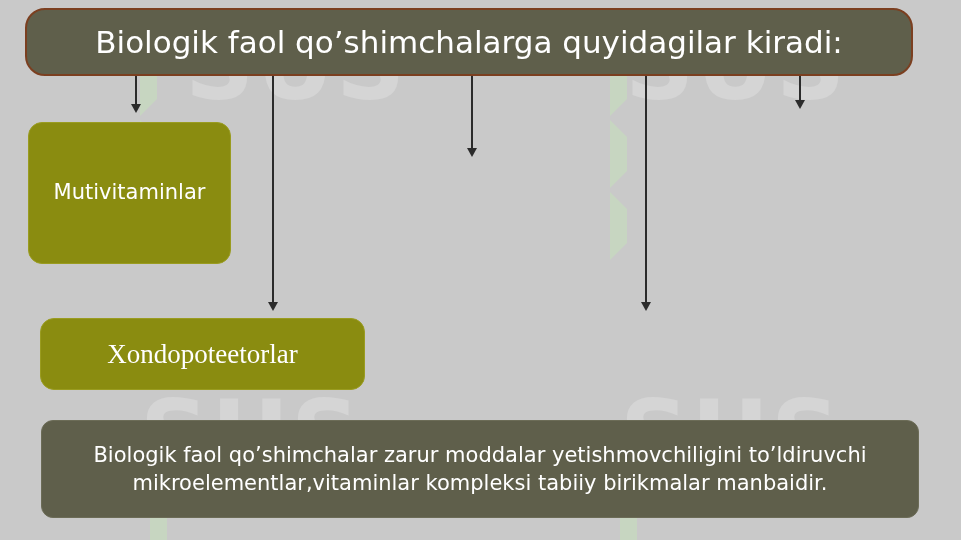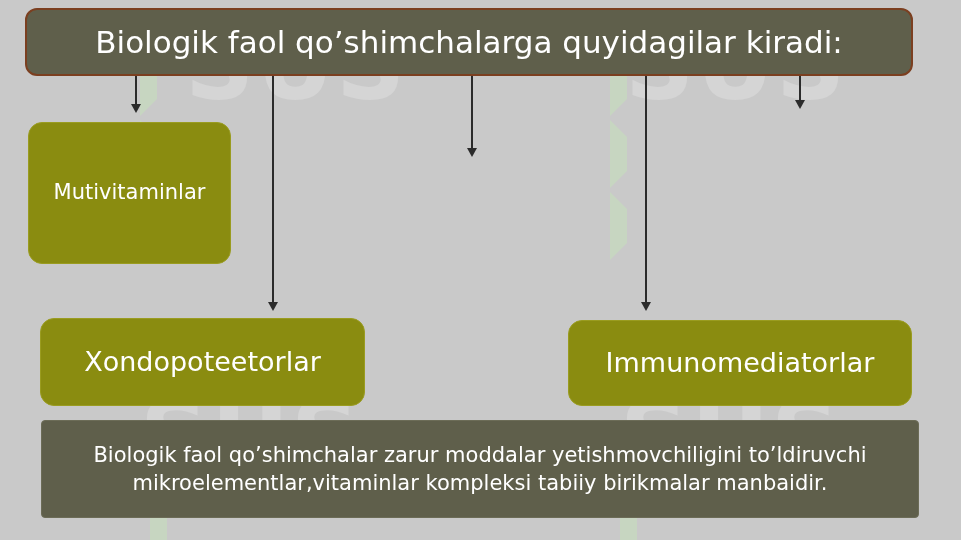--- a/index.html
+++ b/index.html
@@ -67,21 +67,21 @@
     border: 1px solid #6c6c57;
   }
 
   
   #title-box {
     left: 25px;
     top: 8px;
     width: 888px;
     height: 68px;
     font-size: 31px;
-    border-radius: 12px;
+    border-radius: 20px;
     padding: 0 14px;
   }
 
   
   #node-multivitamin {
     left: 28px;
     top: 122px;
     width: 203px;
     height: 142px;
     font-size: 21px;
@@ -97,40 +97,41 @@
     left: 687px;
     top: 118px;
     width: 226px;
     height: 144px;
     font-size: 26px;
   }
   #node-xondo {
     left: 40px;
     top: 318px;
     width: 325px;
-    height: 88px;
+    height: 72px;
     font-size: 27px;
+    font-family: Liberation Serif, serif;
   }
   #node-immuno {
     left: 568px;
     top: 320px;
     width: 344px;
     height: 86px;
     font-size: 27px;
   }
 
   
   #footer-box {
     left: 41px;
     top: 420px;
     width: 878px;
     height: 98px;
     font-size: 21px;
     line-height: 1.35;
-    border-radius: 4px;
+    border-radius: 12px;
     padding: 0 18px;
   }
 
   
   .arrow-line {
     position: absolute;
     background: #2b2b2b;
     width: 2px;
   }
   .arrow-head {
@@ -173,17 +174,16 @@
   <div class="arrow-head" style="left:467px; top:148px;"></div>
 
   <div class="arrow-line" style="left:645px; top:76px; height:228px;"></div>
   <div class="arrow-head" style="left:641px; top:302px;"></div>
 
   <div class="arrow-line" style="left:799px; top:76px; height:26px;"></div>
   <div class="arrow-head" style="left:795px; top:100px;"></div>
 
   <div class="box box-olive" id="node-multivitamin">Mutivitaminlar</div>
   <div class="box box-olive" id="node-xondo">Xondopoteetorlar</div>
-  <div class="box box-olive" id="node-immuno">Immunomediatorlar</div>
 
   <div class="box box-dark-plain" id="footer-box">Biologik faol qo’shimchalar zarur moddalar yetishmovchiligini to’ldiruvchi mikroelementlar,vitaminlar kompleksi tabiiy birikmalar manbaidir.</div>
 
 </div>
 
 </body></html>

